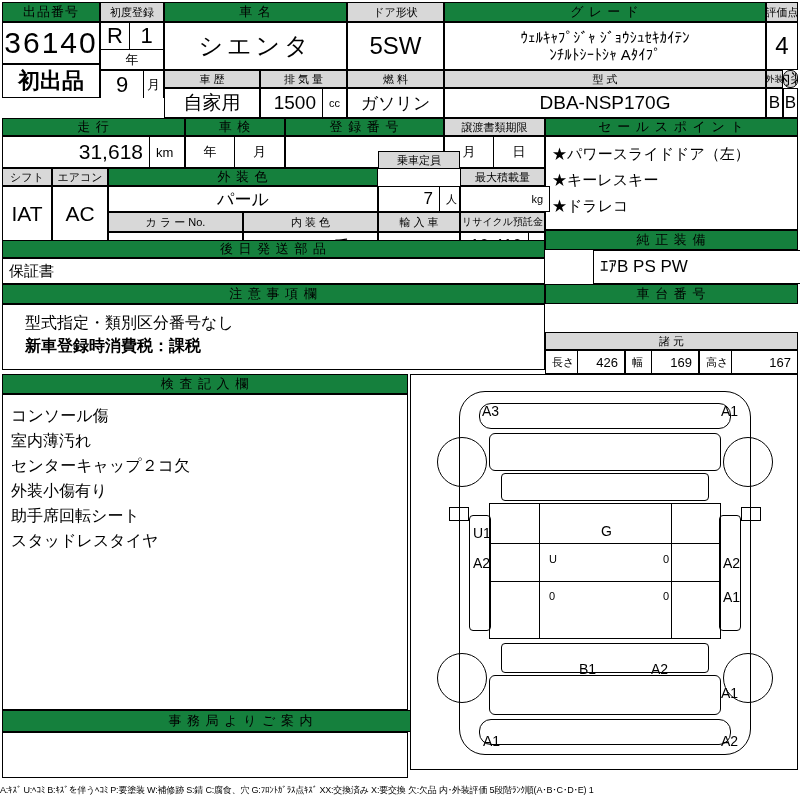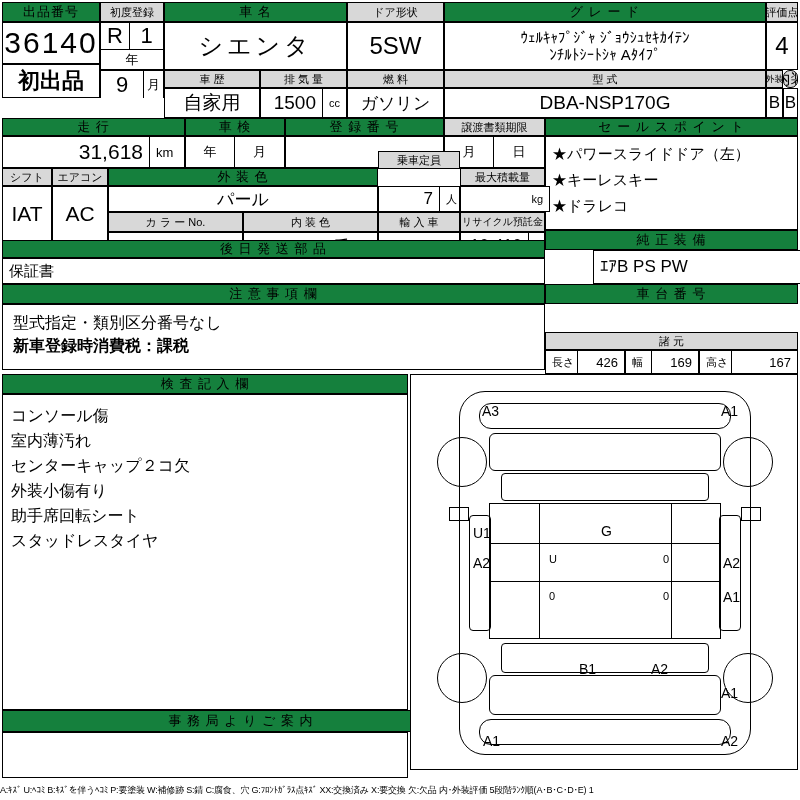--- a/index.html
+++ b/index.html
@@ -130,21 +130,21 @@
   <div class="cell val val-sm nbt" style="left:100px; top:50px; width:64px; height:20px;">年</div>
   <div class="cell val val-lg nbb" style="left:100px; top:70px; width:44px; height:28px;">9</div>
   <div class="cell val val-sm nbb nbl" style="left:144px; top:70px; width:20px; height:28px;">月</div>
 
   <div class="cell hdr" style="left:164px; top:2px; width:183px; height:20px;">車 名</div>
   <div class="cell val" style="left:164px; top:22px; width:183px; height:48px; font-size:24px; letter-spacing:4px;">シエンタ</div>
 
   <div class="cell hdr-sm" style="left:347px; top:2px; width:97px; height:20px;">ドア形状</div>
   <div class="cell val" style="left:347px; top:22px; width:97px; height:48px; font-size:24px;">5SW</div>
 
-  <div class="cell hdr" style="left:444px; top:2px; width:322px; height:20px;">グ レ ー ド</div>
+  <div class="cell hdr" style="left:444px; top:2px; width:322px; height:20px;font-family:Liberation Serif, serif;">グ レ ー ド</div>
   <div class="cell val col" style="left:444px; top:22px; width:322px; height:48px; font-size:15px;">
     <div>ｳｪﾙｷｬﾌﾟｼﾞｬ ｼﾞｮｳｼｭｾｷｶｲﾃﾝ</div>
     <div>ﾝﾁﾙﾄｼｰﾄｼｬ Aﾀｲﾌﾟ</div>
   </div>
 
   <div class="cell hdr-sm" style="left:766px; top:2px; width:32px; height:20px;">評価点</div>
   <div class="cell val" style="left:766px; top:22px; width:32px; height:48px; font-size:24px;">4</div>
 
   <div class="cell hdr-sm" style="left:164px; top:70px; width:96px; height:18px;">車 歴</div>
   <div class="cell val" style="left:164px; top:88px; width:96px; height:30px; font-size:19px;">自家用</div>
@@ -216,21 +216,21 @@
   <div class="cell val val-xs left" style="left:528px; top:232px; width:17px; height:28px;">円</div>
 
   <div class="cell hdr" style="left:2px; top:240px; width:543px; height:18px;">後 日 発 送 部 品</div>
   <div class="cell val left" style="left:2px; top:258px; width:543px; height:26px; font-size:15px;">保証書</div>
 
   <div class="cell hdr" style="left:545px; top:230px; width:253px; height:20px;">純 正 装 備</div>
   <div class="cell val left" style="left:545px; top:250px; width:253px; height:34px; font-size:17px;margin-left:48px;">ｴｱB PS PW</div>
 
   <div class="cell hdr" style="left:2px; top:284px; width:543px; height:20px;">注 意 事 項 欄</div>
   <div class="cell" style="left:2px; top:304px; width:543px; height:66px; background:#fff;">
-    <div class="stack" style="left:4px; top:0; width:543px; height:66px; padding-top:6px;">
+    <div class="stack" style="left:16px; top:0; width:543px; height:66px; padding-top:6px;">
       <div class="notes-line">型式指定・類別区分番号なし</div>
       <div class="notes-line bold">新車登録時消費税：課税</div>
     </div>
   </div>
 
   <div class="cell hdr" style="left:545px; top:284px; width:253px; height:20px;">車 台 番 号</div>
 
   <div class="cell hdr-sm" style="left:545px; top:332px; width:253px; height:18px;">諸 元</div>
   <div class="cell val val-xs left nbr" style="left:545px; top:350px; width:32px; height:24px;">長さ</div>
   <div class="cell val val-sm right" style="left:577px; top:350px; width:48px; height:24px;">426</div>

